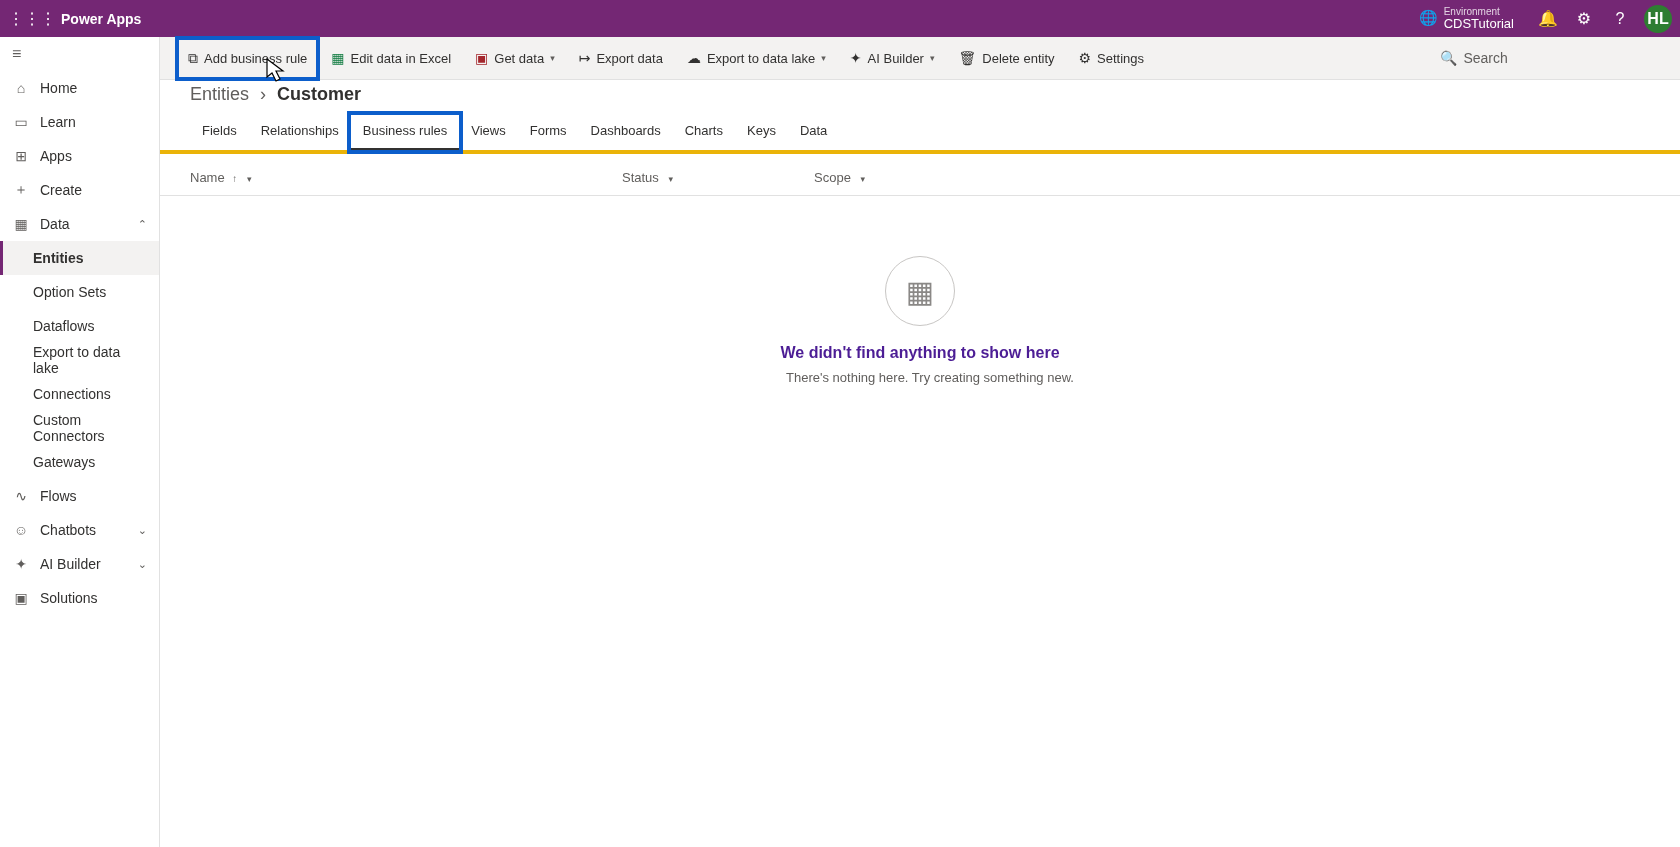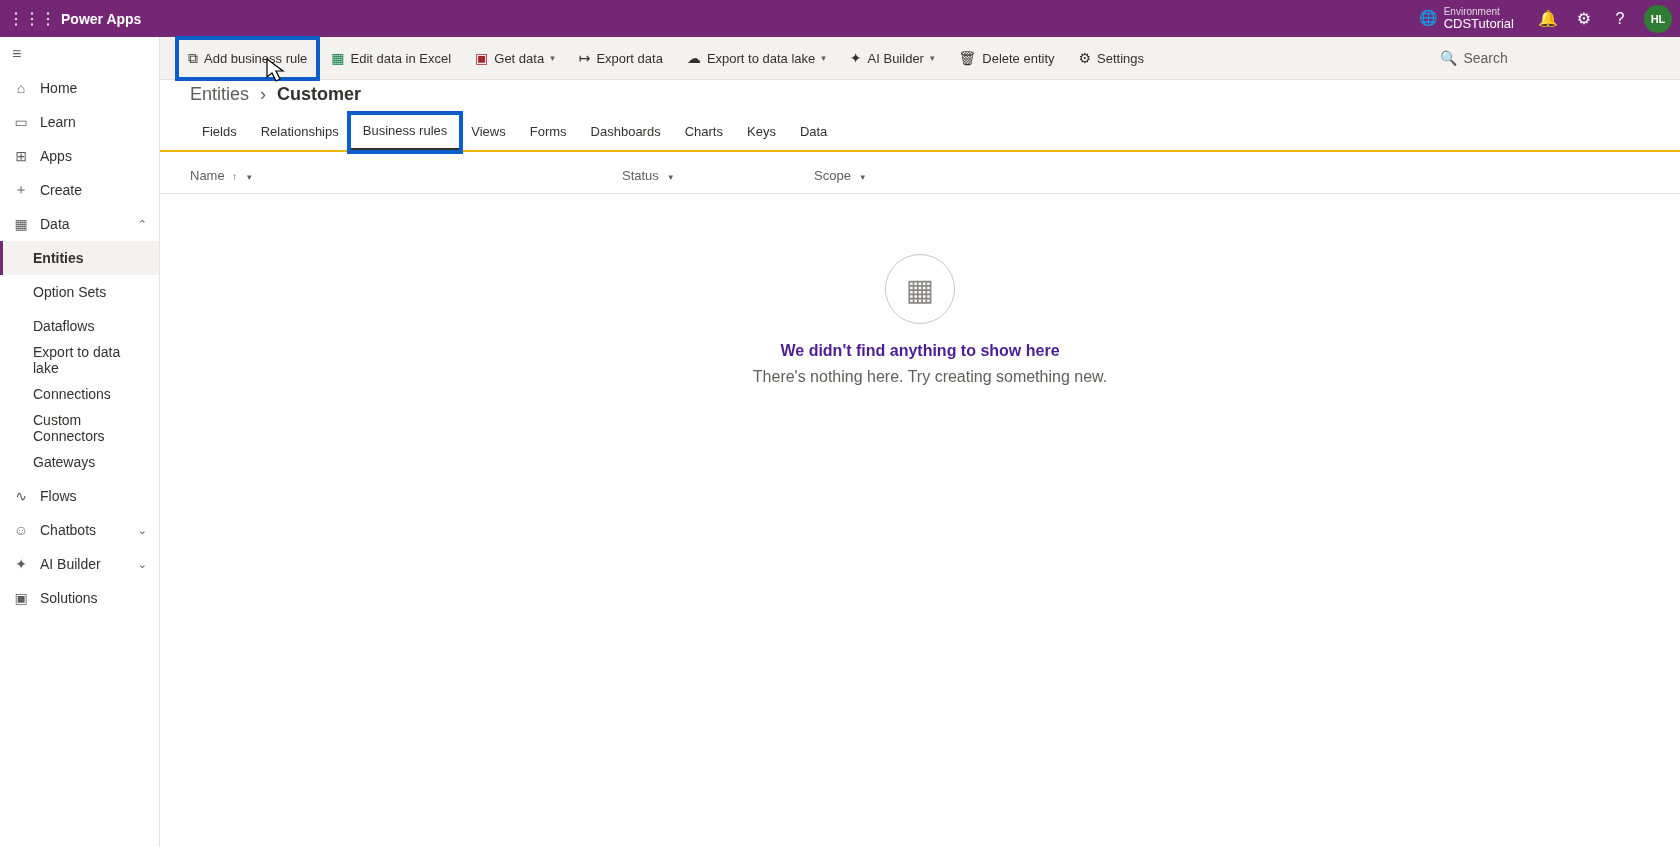--- a/index.html
+++ b/index.html
@@ -10,21 +10,21 @@
     .waffle { width: 32px; text-align: center; font-size: 16px; }
     .app-name { font-weight: 600; font-size: 14px; margin-left: 21px; }
     .top-spacer { flex: 1; }
     .env-block { display: flex; align-items: center; margin-right: 16px; }
     .env-icon { font-size: 15px; margin-right: 6px; opacity: .9; }
     .env-text { line-height: 1.1; }
     .env-label { font-size: 10px; opacity: .8; }
     .env-value { font-size: 13px; }
     .hdr-icon { width: 36px; text-align: center; font-size: 16px; cursor: pointer; }
     .avatar { width: 28px; height: 28px; border-radius: 50%; background: #2e7d32; color: #fff;
-              font-size: 11px; font-weight: 600; display:flex; align-items:center; justify-content:center;
+              font-size: 16px; font-weight: 600; display:flex; align-items:center; justify-content:center;
               margin-left: 6px; }
 
     
     .shell { display: flex; height: calc(100% - 37px); }
     .leftnav { width: 160px; border-right: 1px solid #e1e1e1; background:#fff; }
     .nav-item { display: flex; align-items: center; height: 34px; padding: 0 12px;
                 color: #323130; font-size: 14px; cursor: pointer; }
     .nav-icon { width: 18px; font-size: 14px; color:#605e5c; margin-right: 10px; text-align:center; }
     .nav-item.sub { padding-left: 33px; }
     .nav-item.selected { background: #f3f2f1; font-weight: 600; }
@@ -47,41 +47,41 @@
     .search { margin-left:auto; margin-right:20px; display:flex; align-items:center; color:#605e5c;
               font-size:14px; width:220px;}
     .search .si { margin-right:6px; }
 
     
     .crumb { padding: 4px 30px 4px; font-size:18px; color:#605e5c;}
     .crumb .sep { margin: 0 6px; }
     .crumb .current { color:#323130; font-weight:600; }
 
     
-    .tabs { display:flex; padding: 6px 30px 0; border-bottom:2px solid #eab308;align-items:center; }
+    .tabs { display:flex; padding: 6px 30px 0; border-bottom:4px solid #eab308; }
     .tab { padding: 8px 12px 10px; font-size:13px; color:#323130; cursor:pointer; }
     .tab.active { border-bottom:2px solid #323130; }
     .tab.hl { outline:4px solid #0c5ecb; }
 
     
     .cols { display:flex; padding: 16px 30px 10px; border-bottom:1px solid #e1e1e1; font-size:13px;
             color:#605e5c;gap:12px; }
     .col-name { width: 420px; }
     .col-status { width: 180px; }
     .col-scope { width: 180px; }
     .col .sort { font-size:10px; margin-left:4px; }
     .col .dd { font-size:9px; margin-left:6px; }
 
     
     .empty { margin-top: 60px; display:flex; flex-direction:column; align-items:center; color:#605e5c; }
     .empty .circle { width:70px; height:70px; border:1px solid #c8c6c4; border-radius:50%;
                      display:flex; align-items:center; justify-content:center; font-size:30px; color:#8a8886;
                      margin-bottom:18px;}
     .empty .t1 { font-size:16px; font-weight:600; color:#4c1d95; margin-bottom:8px;}
-    .empty .t2 { font-size:16px;margin-left:20px; }
+    .empty .t2 { font-size:13px;margin-left:20px; }
 
     
     .cursor { position:absolute; left:266px; top:58px; pointer-events:none; }
   </style>
 </head>
 <body>
 
 <div class="topbar">
   <div class="waffle">⋮⋮⋮</div>
   <div class="app-name">Power Apps</div>

